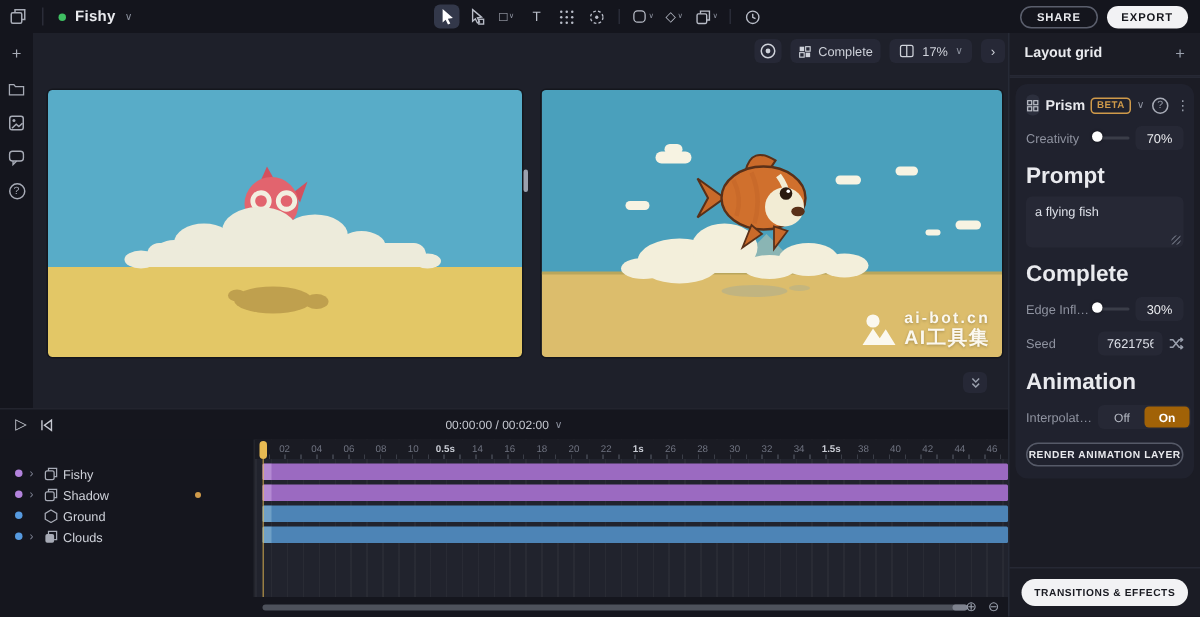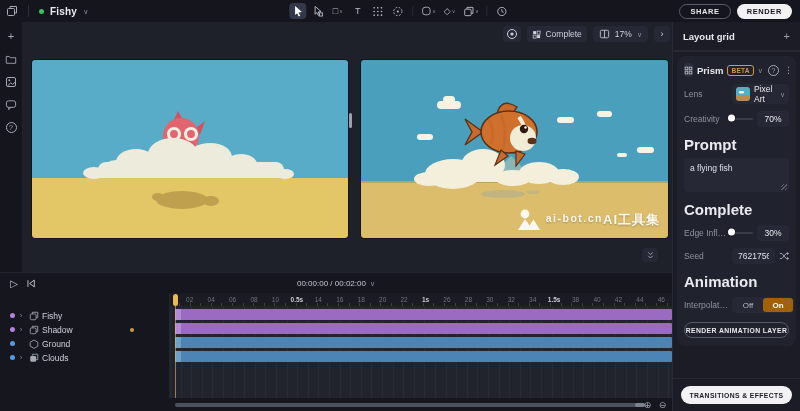--- a/index.html
+++ b/index.html
@@ -48,29 +48,29 @@
   .frame { position:absolute; top:38px; height:178px; border-radius:3px; overflow:hidden;
     outline:1px solid rgba(0,0,0,.3); }
   .frame1 { left:10px; width:316px; }
   .frame2 { left:339px; width:307px; }
   .divider-handle { position:absolute; left:327px; top:91px; width:3px; height:15px;
     border-radius:2px; background:#9ba1ae; }
   .collapse-btn { position:absolute; right:14px; bottom:10px; width:16px; height:14px;
     background:#262836; border-radius:4px; display:flex; align-items:center; justify-content:center; color:#9aa0ad; }
   .watermark { position:absolute; right:8px; bottom:6px; display:flex; align-items:center; gap:5px;
     color:#fbf8ef; text-shadow:0 1px 2px rgba(0,0,0,.25); }
-  .wm-text { display:flex; flex-direction:row; align-items:flex-start; line-height:1.05; }
+  .wm-text { display:flex; flex-direction:column; align-items:flex-start; line-height:1.05; }
   .wm-line1 { font-size:10.5px; font-weight:800; letter-spacing:1.5px; }
   .wm-line2 { font-size:13px; font-weight:700; letter-spacing:1px; }
 
   
   .panel { position:absolute; left:672px; top:22px; width:128px; height:389px; background:#1b1c25;
     border-left:1px solid #262a36; }
   .p-section { padding:8px 10px; }
-  .p-head { display:flex; align-items:center; justify-content:space-between; }
+  .p-head { display:flex; justify-content:space-between; }
   .p-title { font-size:9.5px; font-weight:700; }
   .p-div { height:1px; background:#262834; }
   .plus { font-size:11px; color:#9aa0ad; }
   .color-field { margin-top:8px; height:18px; background:#262835; border-radius:4px;
     display:flex; align-items:center; gap:6px; padding:0 5px; }
   .swatch { width:10px; height:10px; border-radius:2px; border:1px solid #3c3f4e; }
   .hex { font-size:8.5px; color:#d4d6de; }
   .prism-card { margin:4px; background:#20222e; border-radius:8px; padding:7px 7px 8px; }
   .prism-head { display:flex; align-items:center; gap:4px; }
   .prism-icon-box { width:14px; height:14px; background:#2c2f3d; border-radius:4px;
@@ -226,21 +226,21 @@
     <span class="tool">
       <svg width="11" height="11" viewBox="0 0 12 12" fill="none" stroke="currentColor" stroke-width="1">
         <circle cx="6" cy="6" r="4.5"></circle>
           <path d="M6 3.5 V6 L8 7"></path>
       </svg>
     </span>
   </div>
 
   <div class="tb-right">
     <span class="pill outline">SHARE</span>
-    <span class="pill solid">RENDER</span>
+    <span class="pill solid">EXPORT</span>
   </div>
 </div>
 
 <div class="sidebar">
   <span class="sb-icon">+</span>
   <span class="sb-icon">
     <svg width="12" height="12" viewBox="0 0 14 13" fill="none" stroke="currentColor" stroke-width="1">
       <path d="M1.5,3.5 h3.5 l1.2,1.5 h6.3 v6.5 h-11 Z"></path>
     </svg>
   </span>
@@ -413,34 +413,20 @@
       </span>
       <span class="p-title">Prism</span>
       <span class="beta" style="border:1px solid var(--beta-orange); color:var(--beta-orange);">BETA</span>
       <span class="prism-head-right">
         <span class="chev">∨</span>
         <span class="q-circle">?</span>
         <span class="kebab">⋮</span>
       </span>
     </div>
 
-    <div class="row">
-      <span class="row-label">Lens</span>
-      <span class="dropdown">
-        <span class="lens-thumb">
-          <svg width="14" height="14" viewBox="0 0 14 14">
-            <rect width="14" height="8" fill="#58acc8"></rect>
-              <rect y="8" width="14" height="6" fill="#b98d4f"></rect>
-            <rect x="3" y="4" width="5" height="2.5" rx="1.2" fill="#f2efe0"></rect>
-          </svg>
-        </span>
-        <span class="dd-value">Pixel Art</span>
-        <span class="chev">∨</span>
-      </span>
-    </div>
 
     <div class="row">
       <span class="row-label">Creativity</span>
       <span class="slider">
         <span class="fill" style="background: rgb(222, 154, 63); width: 70%;">
           <span class="knob"></span>
         </span>
       </span>
       <span class="val-box">70%</span>
     </div>

